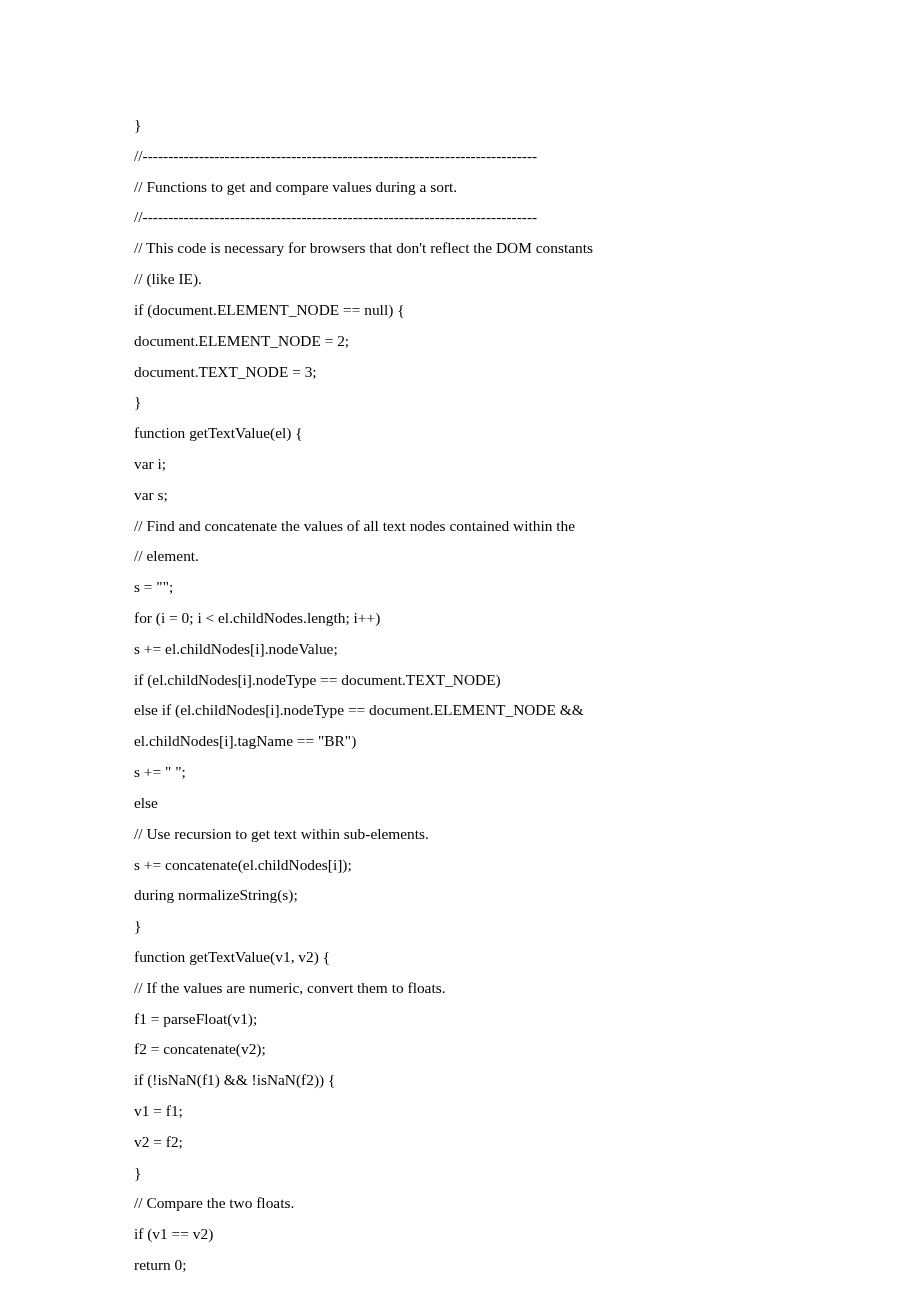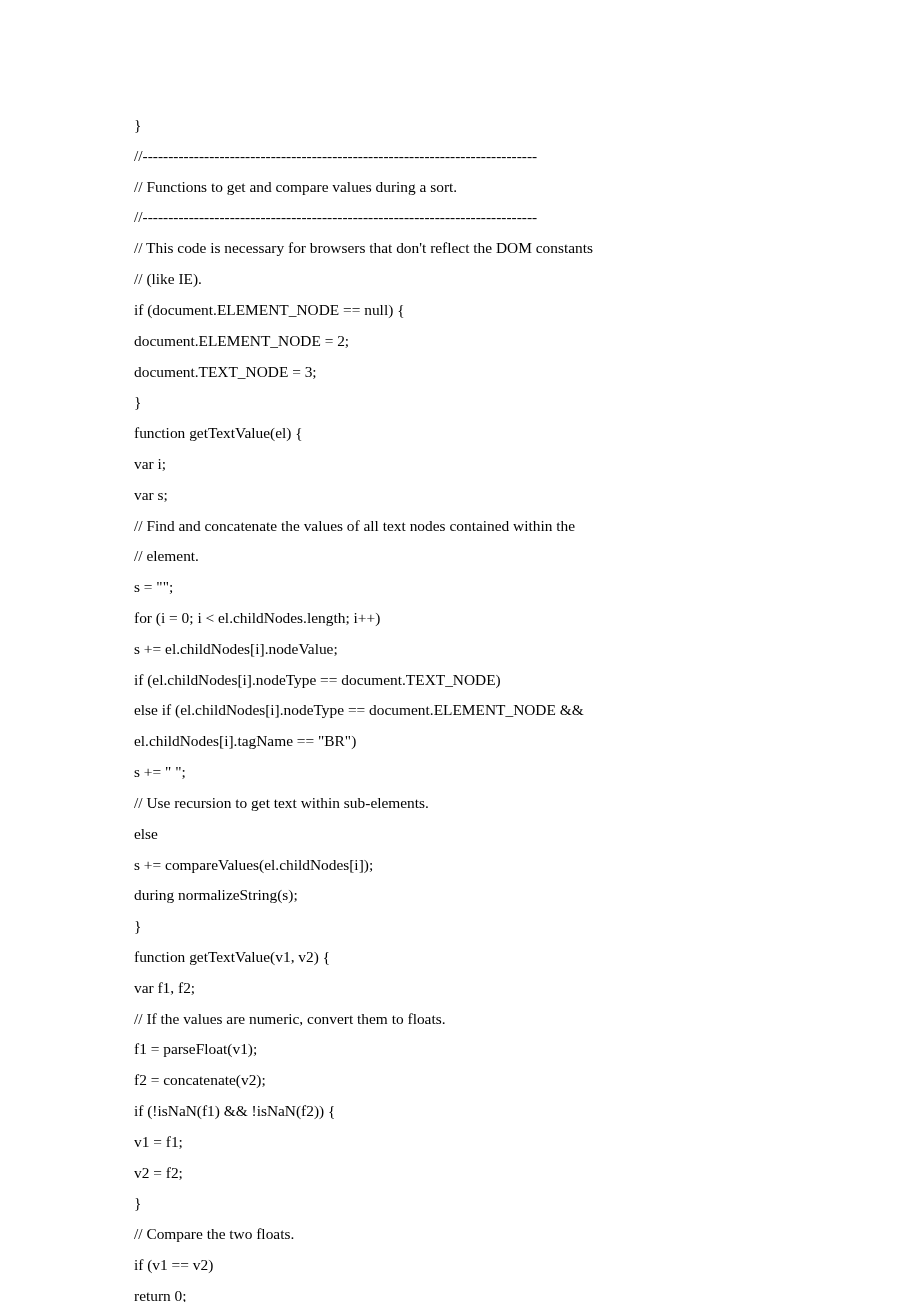--- a/index.html
+++ b/index.html
@@ -40,27 +40,26 @@
   <div class="code-line">var s;</div>
   <div class="code-line">// Find and concatenate the values of all text nodes contained within the</div>
   <div class="code-line">// element.</div>
   <div class="code-line">s = "";</div>
   <div class="code-line">for (i = 0; i &lt; el.childNodes.length; i++)</div>
   <div class="code-line">s += el.childNodes[i].nodeValue;</div>
   <div class="code-line">if (el.childNodes[i].nodeType == document.TEXT_NODE)</div>
   <div class="code-line">else if (el.childNodes[i].nodeType == document.ELEMENT_NODE &amp;&amp;</div>
   <div class="code-line">el.childNodes[i].tagName == "BR")</div>
   <div class="code-line">s += " ";</div>
+  <div class="code-line">else</div>
   <div class="code-line">// Use recursion to get text within sub-elements.</div>
-  <div class="code-line">else</div>
-  <div class="code-line">s += compareValues(el.childNodes[i]);</div>
+  <div class="code-line">s += concatenate(el.childNodes[i]);</div>
   <div class="code-line">during normalizeString(s);</div>
   <div class="code-line">}</div>
   <div class="code-line">function getTextValue(v1, v2) {</div>
-  <div class="code-line">var f1, f2;</div>
   <div class="code-line">// If the values are numeric, convert them to floats.</div>
   <div class="code-line">f1 = parseFloat(v1);</div>
   <div class="code-line">f2 = concatenate(v2);</div>
   <div class="code-line">if (!isNaN(f1) &amp;&amp; !isNaN(f2)) {</div>
   <div class="code-line">v1 = f1;</div>
   <div class="code-line">v2 = f2;</div>
   <div class="code-line">}</div>
   <div class="code-line">// Compare the two floats.</div>
   <div class="code-line">if (v1 == v2)</div>
   <div class="code-line">return 0;</div>

